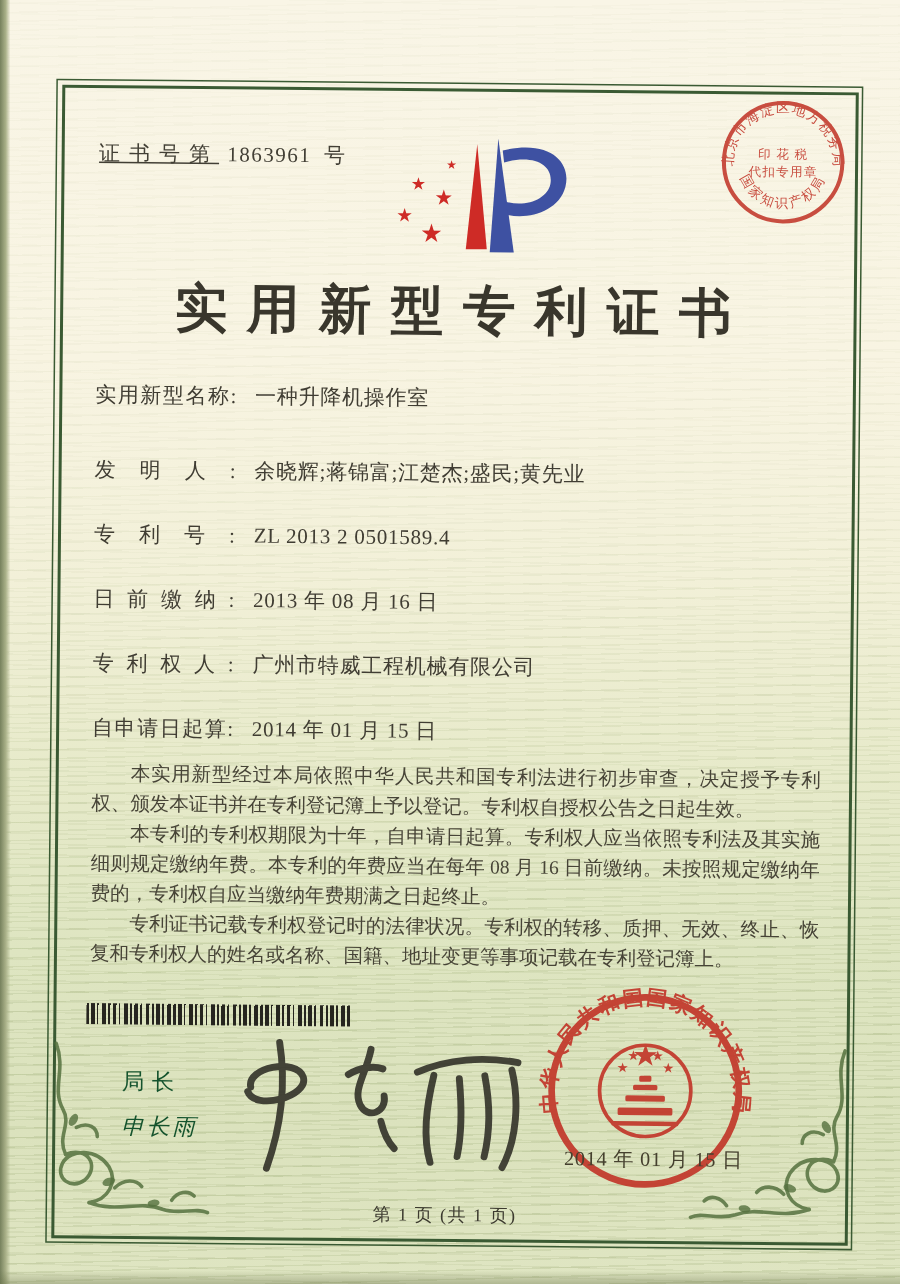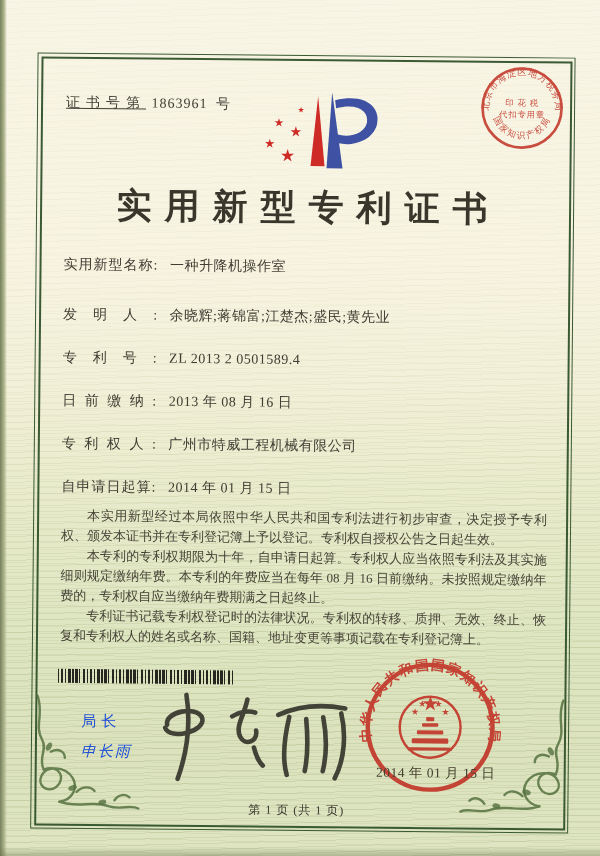--- a/index.html
+++ b/index.html
@@ -53,21 +53,21 @@
     font-size:13px;line-height:20px;color:#474437;text-align:justify;}
   .bodytext p{margin:0;text-indent:2em;}
 
   .barcode{position:absolute;left:60px;top:671px;width:177px;height:14px;
     background-image:repeating-linear-gradient(90deg,
       #26251f 0 1.5px, transparent 1.5px 3px,
       #26251f 3px 5.5px, transparent 5.5px 7px,
       #26251f 7px 8px, transparent 8px 10.5px,
       #26251f 10.5px 13px, transparent 13px 14.5px);}
 
-  .director{position:absolute;left:84px;top:714px;font-size:15px;color:#1d4ed8;}
+  .director{position:absolute;left:84px;top:714px;font-size:15px;color:#14532d;}
   .director .t{letter-spacing:5px;}
   .director .n{margin-top:11px;letter-spacing:2px;font-style:italic;}
   .sign{position:absolute;left:148px;top:686px;width:214px;height:108px;}
 
   .office-seal{position:absolute;left:362px;top:655px;width:142px;height:142px;opacity:.92;}
   .seal-date{position:absolute;left:366px;top:763px;width:146px;text-align:center;
     font-size:13.5px;color:#45402e;letter-spacing:.5px;}
 
   .flourish{position:absolute;top:694px;width:112px;height:126px;color:#55713f;}
   .flourish.fl-left{left:32px;}

